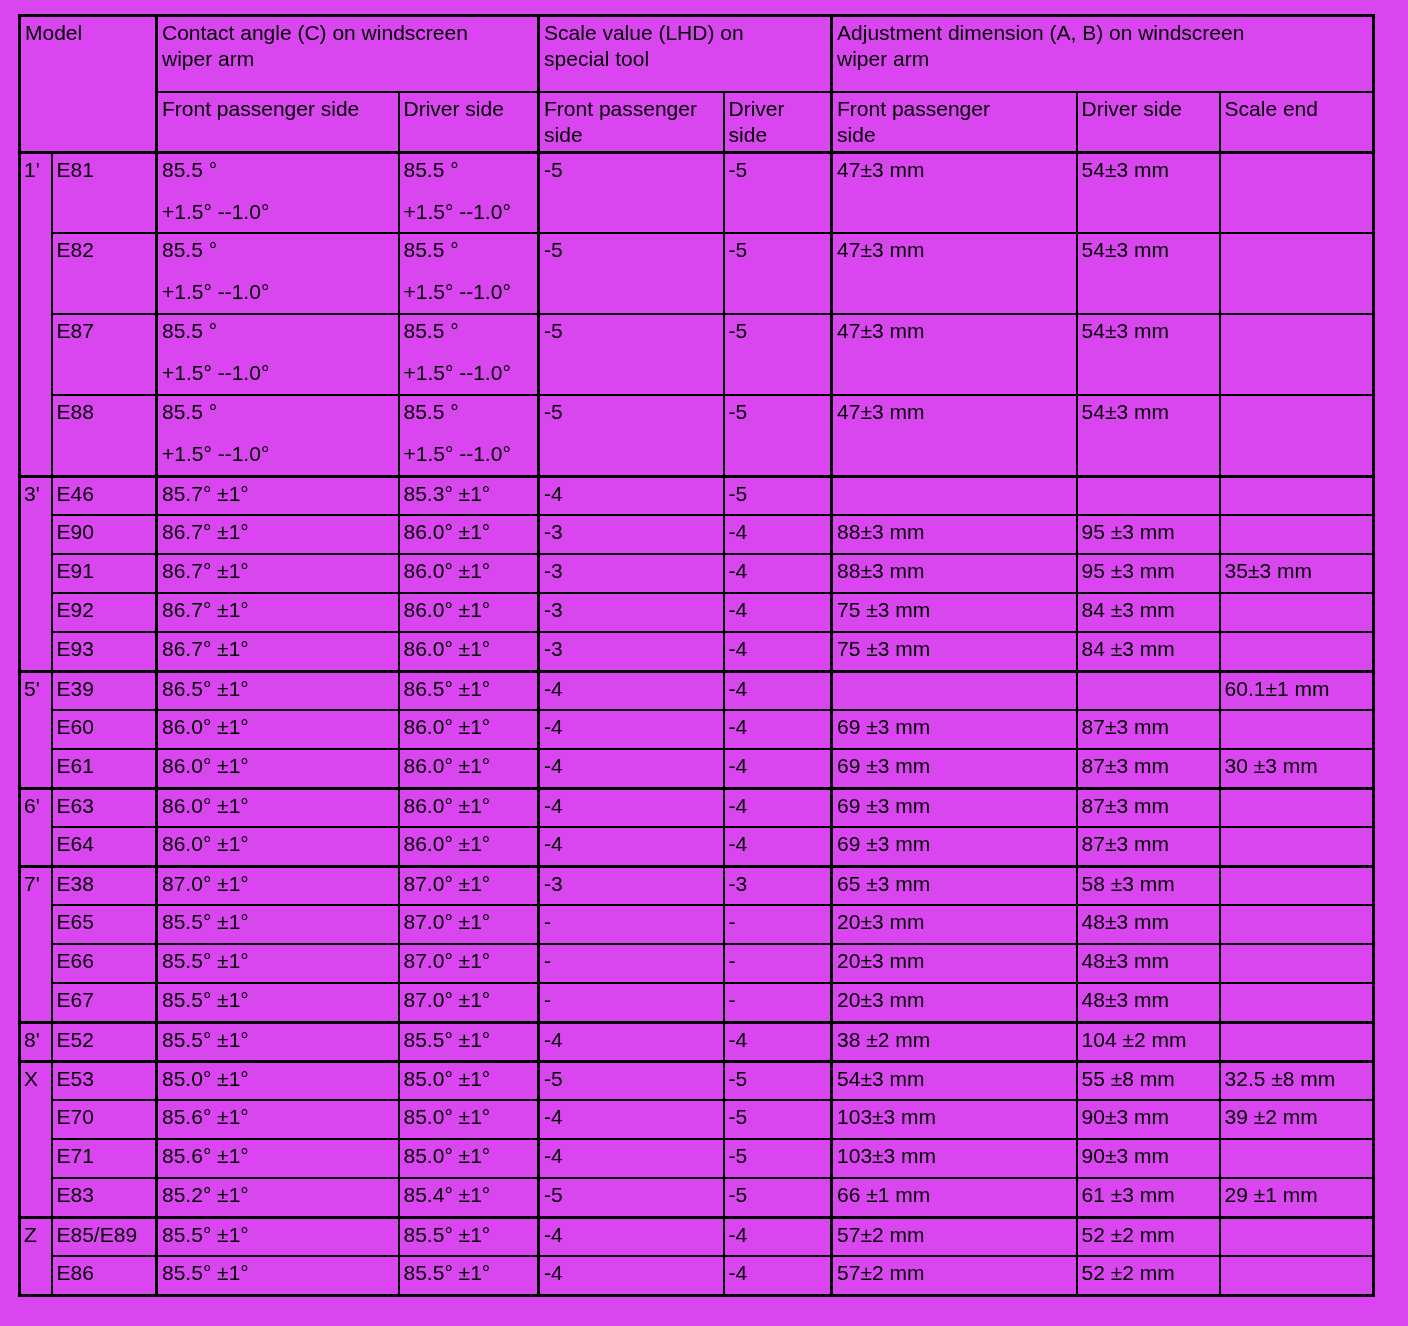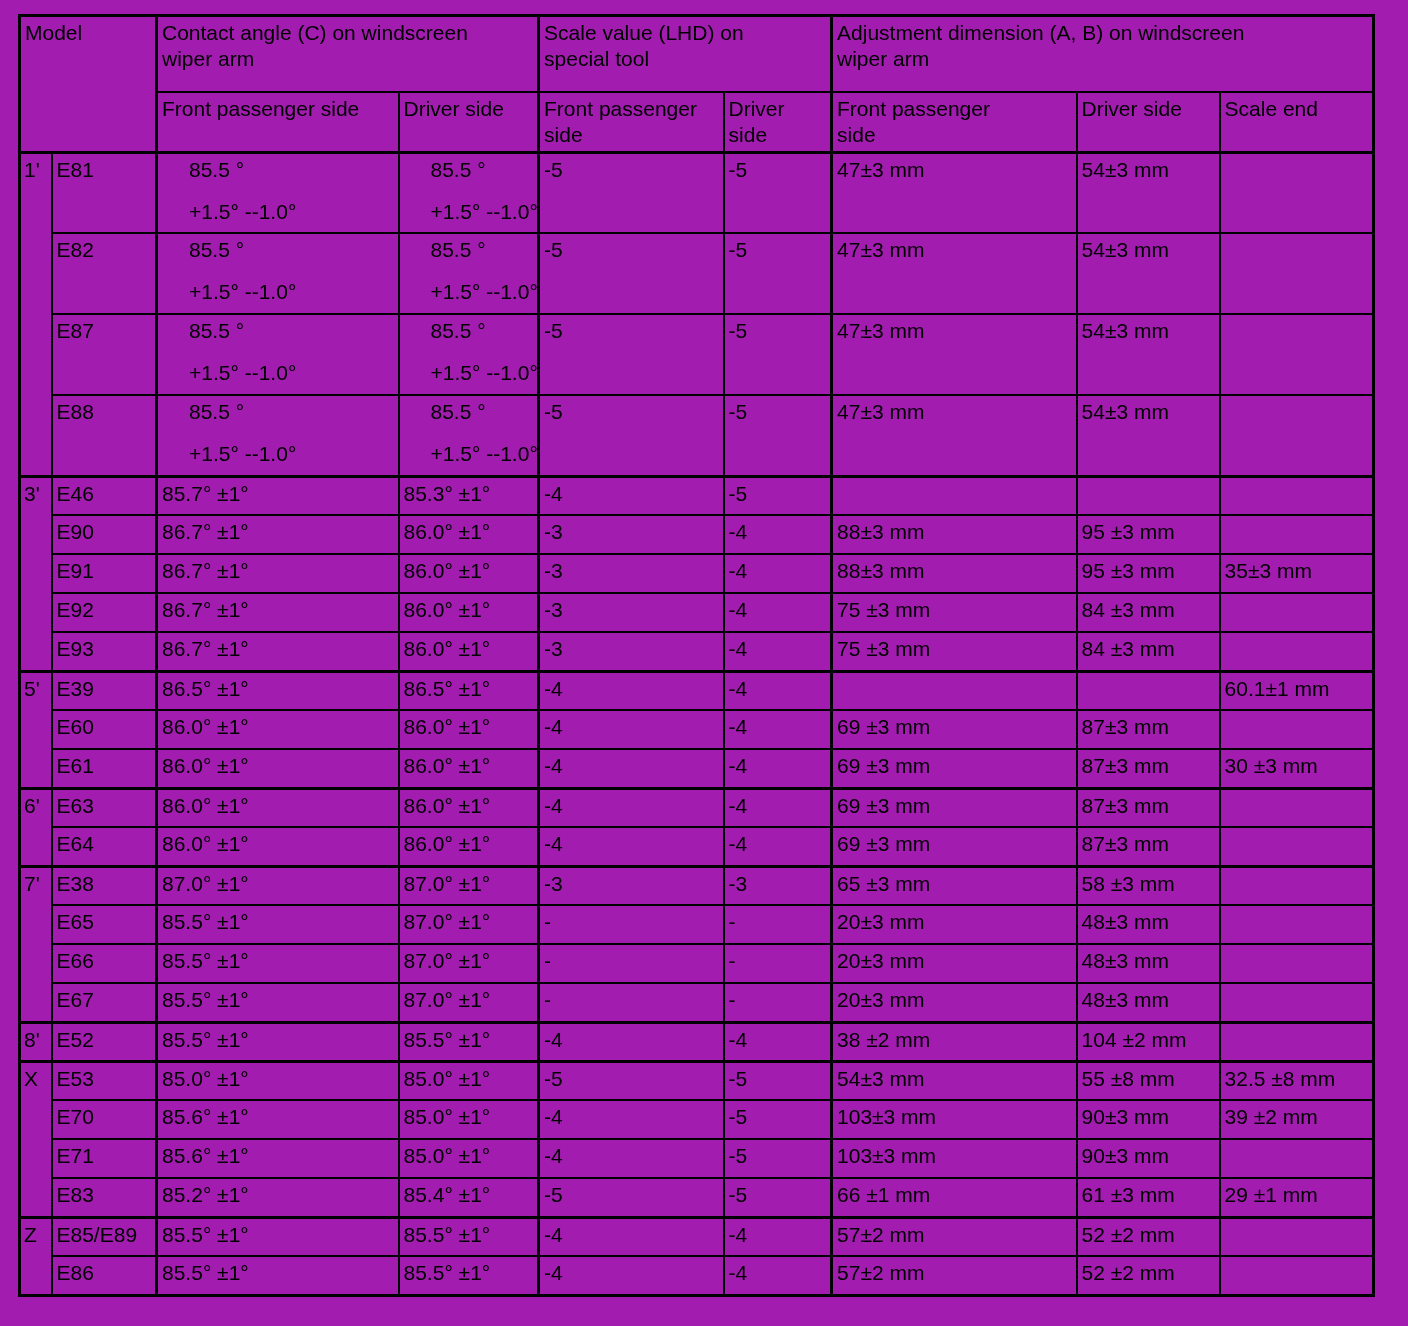--- a/index.html
+++ b/index.html
@@ -4,21 +4,21 @@
 <style>
   html, body {
     margin: 0;
     padding: 0;
     background: #ffffff;
   }
   .page {
     position: relative;
     width: 1408px;
     height: 1326px;
-    background: #a21caf;
+    background: #d946ef;
     font-family: "Liberation Sans", sans-serif;
     color: #000000;
   }
   table.spec {
     position: absolute;
     left: 18px;
     top: 14px;
     width: 1354px;
     border-collapse: collapse;
     table-layout: fixed;
@@ -45,21 +45,21 @@
     border-top: 3px solid #000000;
   }
   table.spec thead tr.hrow2 > th {
     border-bottom: 3px solid #000000;
   }
   table.spec thead tr.hrow1 { height: 76px; }
   table.spec thead tr.hrow2 { height: 58px; }
   table.spec tbody tr.tall   { height: 81px; }
   table.spec tbody tr.normal { height: 39px; }
   table.spec td.series { padding-left: 3px; }
-  .line  { white-space: pre; margin-left: 27px; }
+  .line  { white-space: pre; }
   .line2 { margin-top: 16px; }
 </style>
 </head>
 <body>
 
 <div class="page">
   <table class="spec">
     <colgroup>
       <col style="width:32px">
       <col style="width:105px">

